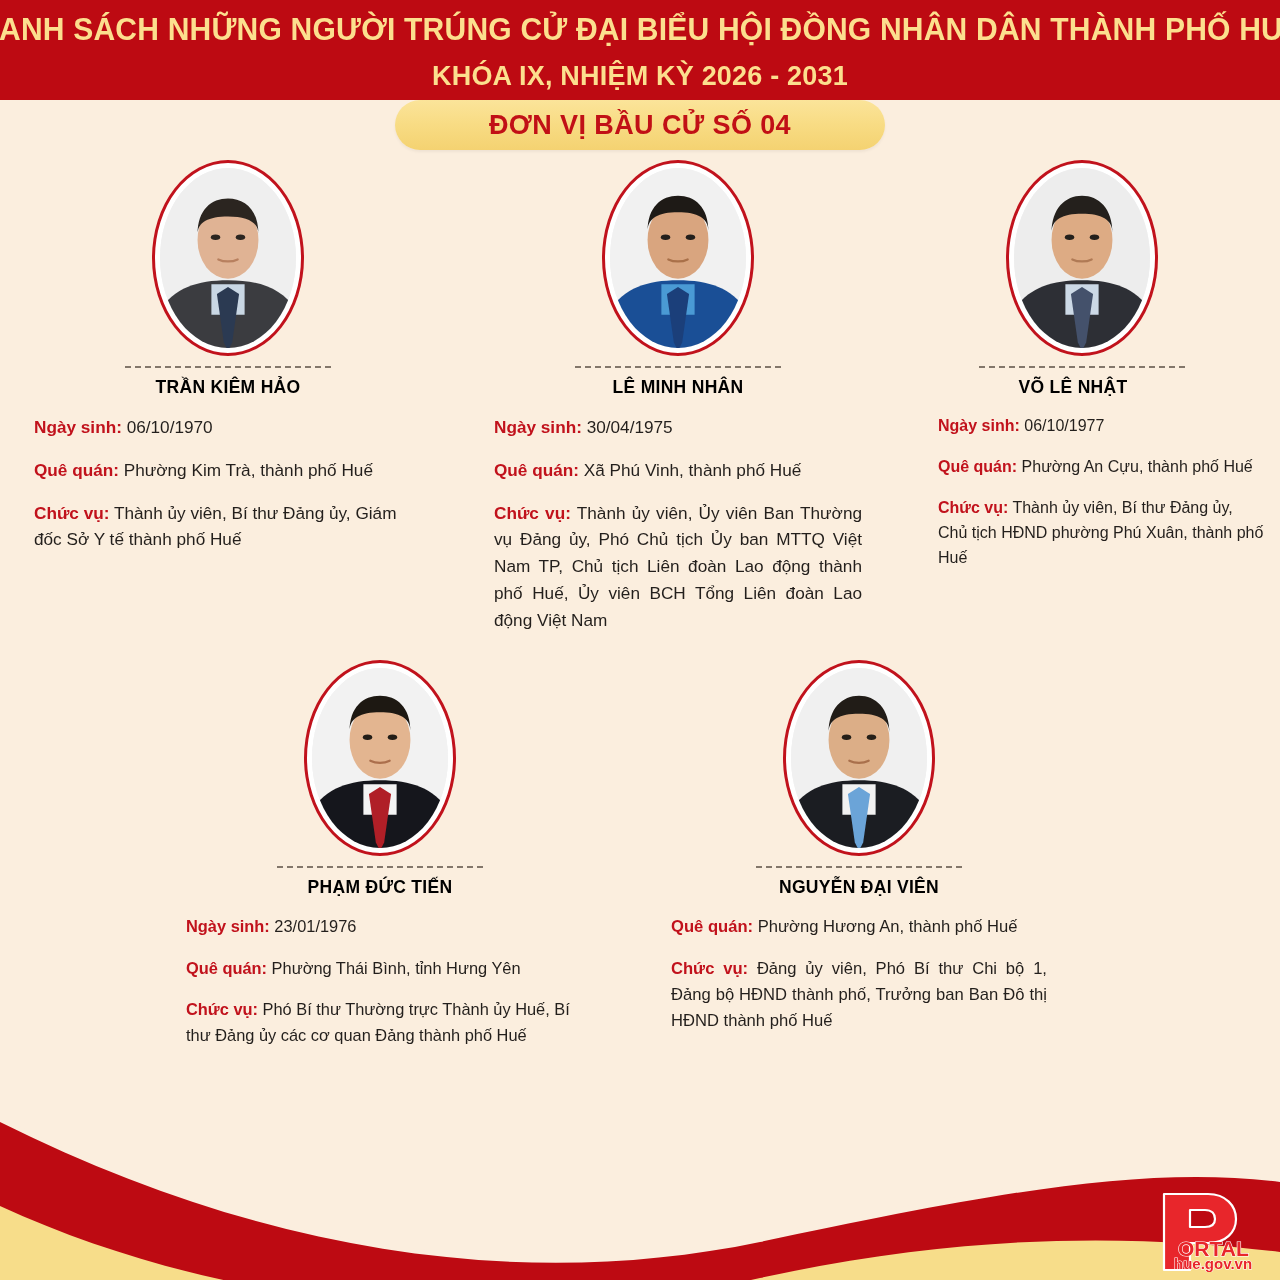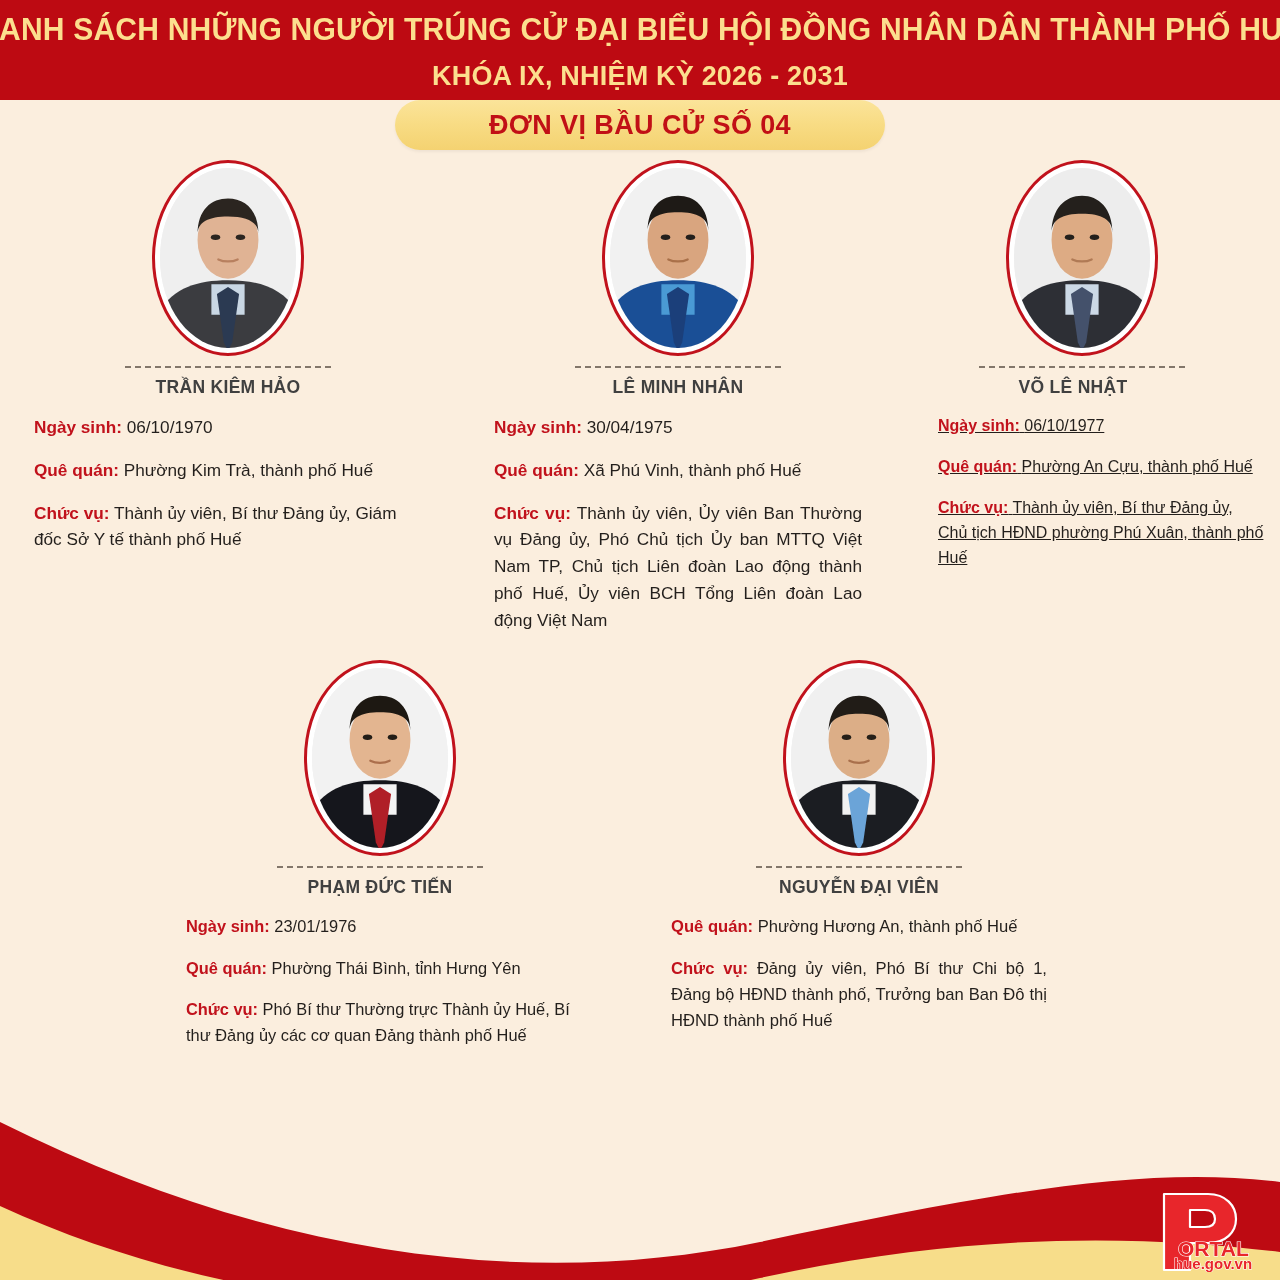--- a/index.html
+++ b/index.html
@@ -72,21 +72,21 @@
   }
   .photo-inner svg{display:block;width:100%;height:100%;}
 
   .divider{
     width:206px;margin:10px auto 0;
     border-top:2px dashed #6e6256;
     opacity:.85;
   }
   .pname{
     text-align:center;
-    color:#404040;
+    color:#000000;
     font-weight:bold;
     font-size:17.5px;
     letter-spacing:.3px;
     margin-top:9px;
     white-space:nowrap;
   }
   .details{
     margin-top:8px;
     font-size:17.2px;
     line-height:1.56;
@@ -188,21 +188,21 @@
               <path d="M28 47c0-18 10-27 22-27s22 9 22 27c0-10-8-14-22-14s-22 4-22 14z" fill="#24201c"></path>
               <ellipse cx="41" cy="50" rx="3.4" ry="2" fill="#24201c"></ellipse>
               <ellipse cx="59" cy="50" rx="3.4" ry="2" fill="#24201c"></ellipse>
               <path d="M43 66c4 2 10 2 14 0" stroke="#b07a55" stroke-width="1.6" fill="none" stroke-linecap="round"></path>
             </svg>
           </div>
         </div>
       </div>
       <div class="divider" style="margin-left:57px;"></div>
       <div class="pname" style="margin-left:-56px;">VÕ LÊ NHẬT</div>
-      <div class="details" style="font-size:16px;text-decoration:underline;">
+      <div class="details" style="font-size:16px;">
         <p><span class="lbl">Ngày sinh:</span> <span>06/10/1977</span></p>
         <p><span class="lbl">Quê quán:</span> <span>Phường An Cựu, thành phố Huế</span></p>
         <p><span class="lbl">Chức vụ:</span> <span>Thành ủy viên, Bí thư Đảng ủy, Chủ tịch HĐND phường Phú Xuân, thành phố Huế</span></p>
       </div>
     </div>
 
   </div>
 
   <div class="row row2">
 

